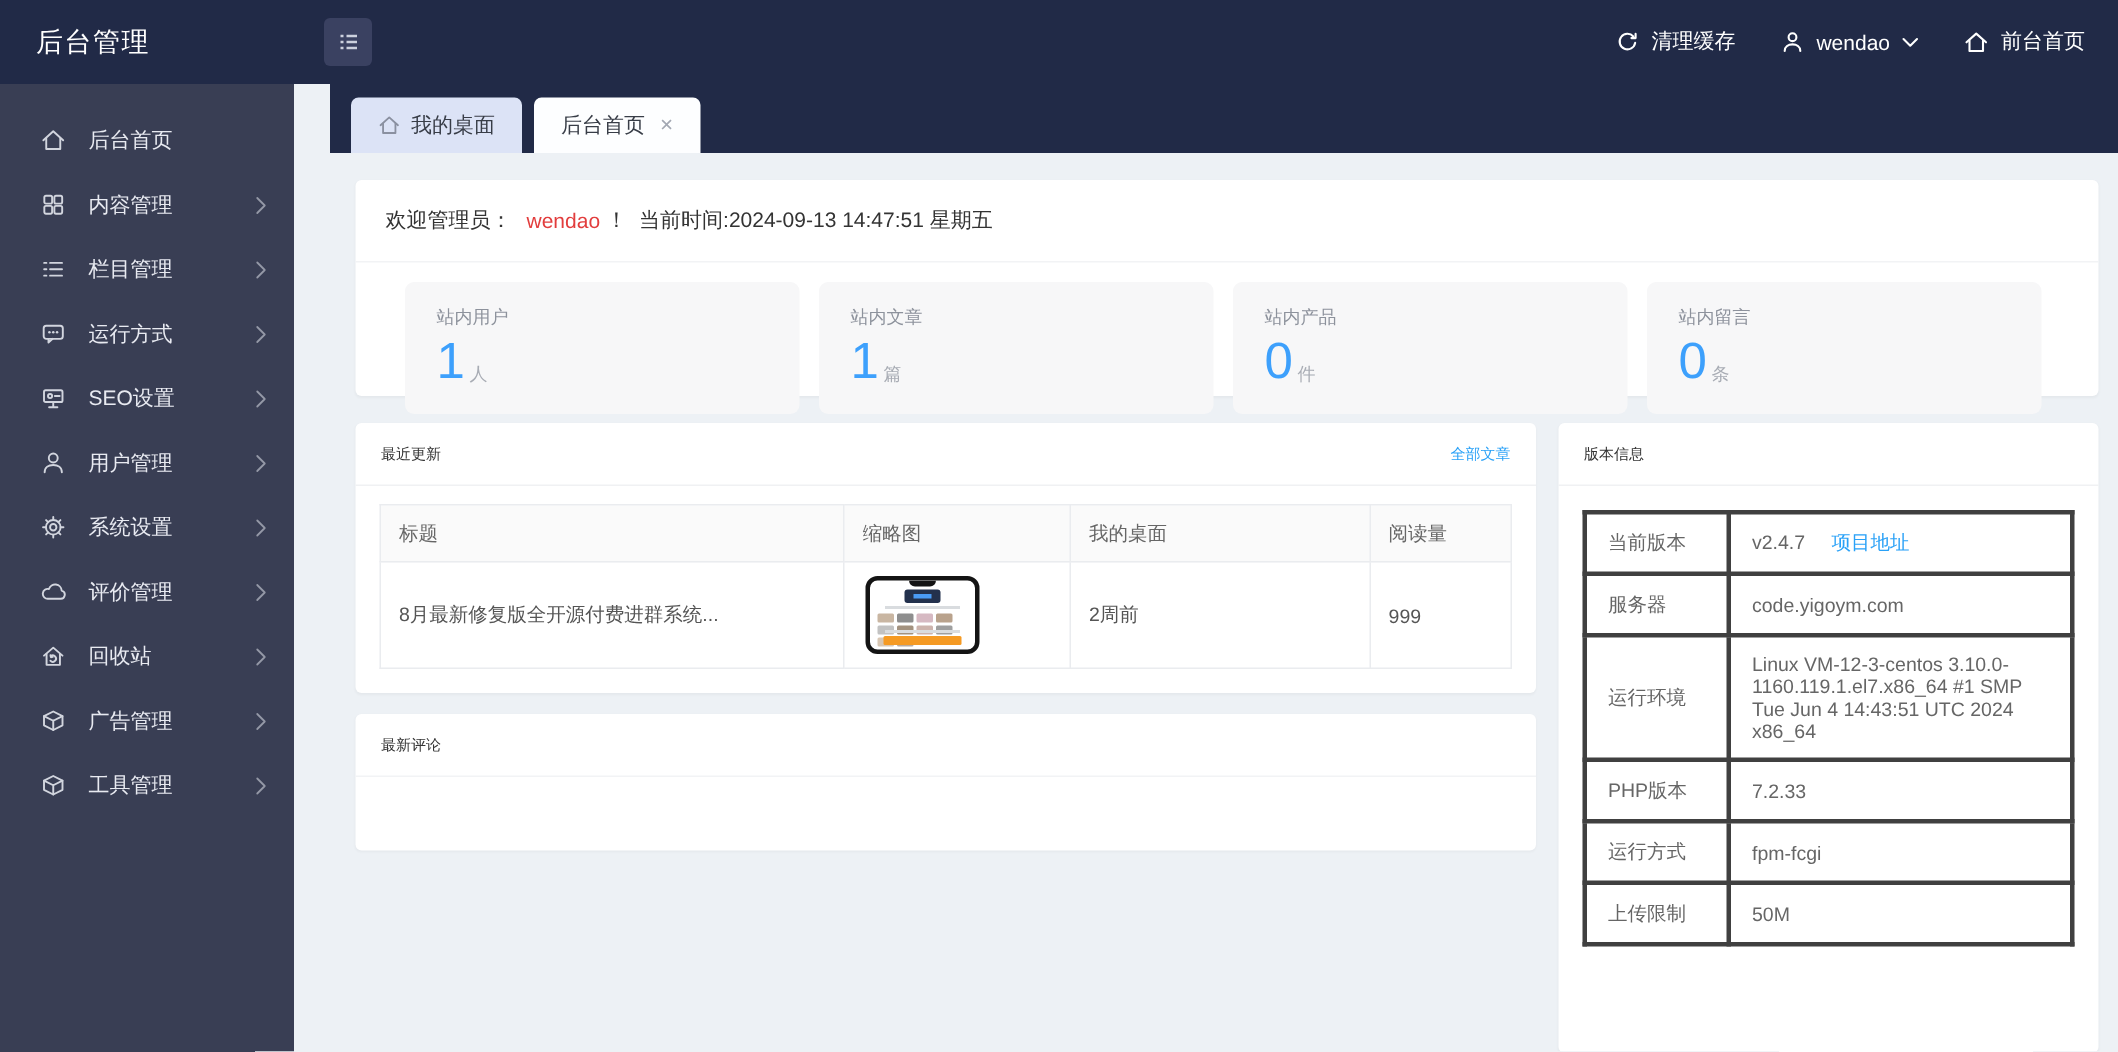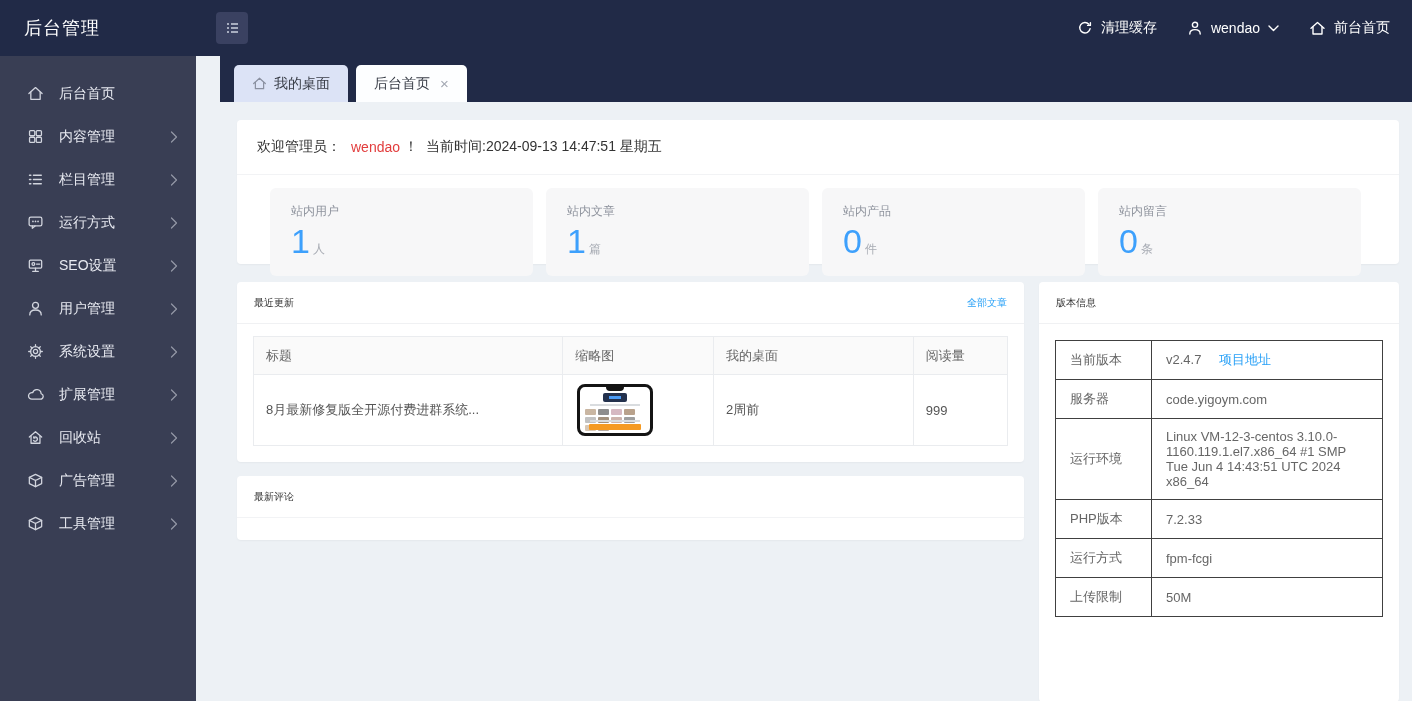--- a/index.html
+++ b/index.html
@@ -79,28 +79,28 @@
   .phone .banner { position:absolute; top:6px; left:50%; transform:translateX(-50%); width:24px; height:9px;
     background:#23314d; border-radius:2px; display:flex; align-items:center; justify-content:center; }
   .phone .banner i { display:block; width:12px; height:3px; background:#4a9bf5; }
   .phone .tline { position:absolute; left:10px; right:10px; height:2px; background:#d9dcdf; }
   .phone .thumbs { position:absolute; top:22px; left:5px; right:5px; display:flex; flex-wrap:wrap; gap:2px; }
   .phone .thumbs b { width:11px; height:6px; border-radius:1px; }
   .phone .obar { position:absolute; bottom:3px; left:50%; transform:translateX(-50%); width:52px; height:6px;
     background:#f59a23; border-radius:1px; }
 
   
-  .comments-panel { margin-top:14px; height:64px; }
+  .comments-panel { margin-top:14px; height:91px; }
   .comments-header { border-bottom:1px solid #f2f3f5; }
 
   
   .version-panel { height:420px; }
   .vi-body { padding:16px; }
   table.vgrid { width:100%; border-collapse:collapse; font-size:13px; color:#666; }
-  table.vgrid td { border:1px solid #404040; padding:10px 14px; }
+  table.vgrid td { border:3px solid #404040; padding:10px 14px; }
   table.vgrid td.vl { width:96px; }
   .v-link { color:#29a1f7; margin-left:14px; cursor:pointer; }
 
   .icon-stroke { fill:none; stroke:#dfe2ea; stroke-width:1.2; stroke-linecap:round; stroke-linejoin:round; }
   .icon-stroke-dk { fill:none; stroke:#8a90a0; stroke-width:1.3; stroke-linecap:round; stroke-linejoin:round; }
   .icon-stroke-w { fill:none; stroke:#fff; stroke-width:1.4; stroke-linecap:round; stroke-linejoin:round; }
 </style>
 </head>
 <body>
 
@@ -264,21 +264,21 @@
           </svg>
       </span>
     </div>
 
     <div class="side-item">
       <span class="s-icon">
         <svg width="17" height="17" viewBox="0 0 16 16" class="icon-stroke">
           <path d="M4.8 12.4a3.1 3.1 0 1 1 .5-6.1 4.1 4.1 0 0 1 8 1 2.6 2.6 0 0 1-.9 5.1z"></path>
         </svg>
       </span>
-      <span class="s-label">扩展管理</span>
+      <span class="s-label">评价管理</span>
       <span class="side-arrow">
         <svg width="8" height="12" viewBox="0 0 8 12" class="icon-stroke">
             <path d="M1.5 1l5 5-5 5"></path>
           </svg>
       </span>
     </div>
 
     <div class="side-item">
       <span class="s-icon">
         <svg width="17" height="17" viewBox="0 0 16 16" class="icon-stroke">

